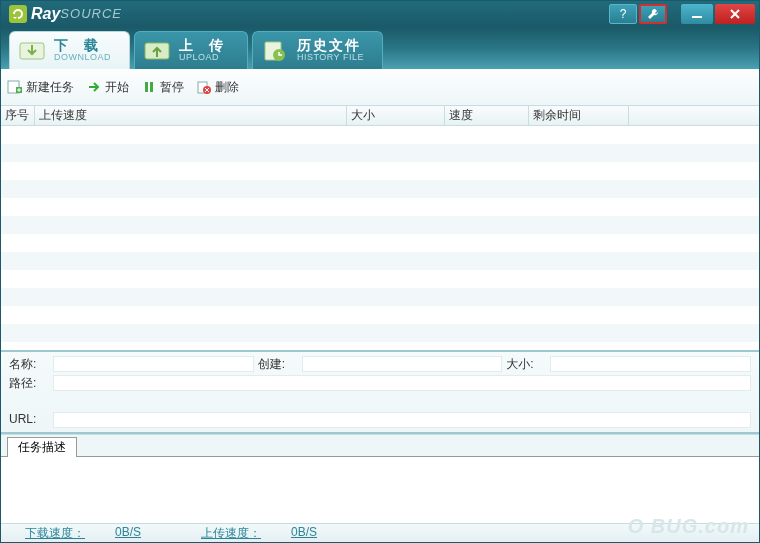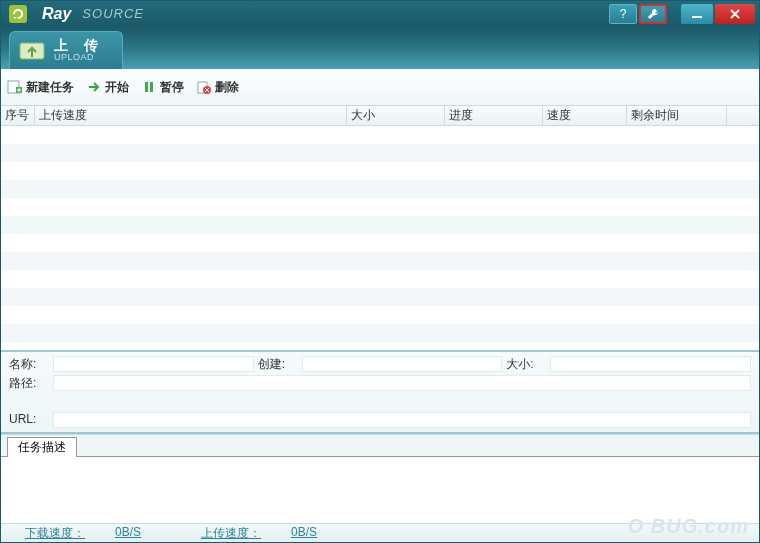--- a/index.html
+++ b/index.html
@@ -1,20 +1,20 @@
 <!DOCTYPE html>
 <html><head>
 <meta charset="utf-8">
 <style>
 * { margin: 0; padding: 0; box-sizing: border-box; font-family: "Microsoft YaHei", SimSun, Arial, sans-serif; }
 body { width: 760px; height: 543px; overflow: hidden; background: #fff; }
 
 
 .title-bar { height: 30px; background: linear-gradient(to bottom, #216b7c 0%, #1a5968 100%); display: flex; align-items: center; padding: 0 0 0 8px; color: #fff; }
-.logo { display: flex; align-items: center; font-weight: bold; font-style: italic; font-size: 16px; gap: 11px; }
+.logo { display: flex; align-items: center; font-weight: bold; font-style: italic; font-size: 16px; }
 .logo-icon { width: 18px; height: 18px; background: #9bc43a; border-radius: 3px; margin-right: 4px; display: flex; align-items: center; justify-content: center; }
 .logo-icon svg { width: 12px; height: 12px; }
 .logo-bold { color: #fff; }
 .logo-light { color: #a8c8d0; font-weight: normal; letter-spacing: 1px; font-size: 13px; }
 .title-spacer { flex: 1; }
 .title-btn { width: 28px; height: 20px; margin-right: 2px; display: flex; align-items: center; justify-content: center; cursor: pointer; border-radius: 2px; }
 .title-btn.help { background: linear-gradient(to bottom,#3ba2b8,#2a7e92); color:#fff; font-size:12px; border:1px solid #5bb5c8; }
 .title-btn.settings { border: 2px solid #d03030; background: linear-gradient(to bottom,#3ba2b8,#2a7e92); color:#fff; }
 .title-btn.min { width: 32px; background: linear-gradient(to bottom,#4db5cc,#2e8ca2); }
 .title-btn.close { width: 40px; background: linear-gradient(to bottom,#e04545,#c02020); margin-right: 4px; }
@@ -28,21 +28,21 @@
 .tab-icon { width: 28px; height: 24px; margin-right: 8px; display:flex; align-items:center; justify-content:center; }
 .tab-text { display: flex; flex-direction: column; line-height: 1.1; }
 .tab-title { font-size: 14px; font-weight: bold; letter-spacing: 6px; }
 .tab-sub { font-size: 9px; letter-spacing: 0.5px; }
 .tab.active .tab-title { color: #2a8598; }
 .tab.active .tab-sub { color: #6ab0c0; }
 .tab.inactive .tab-title { color: #fff; }
 .tab.inactive .tab-sub { color: #bce0e8; }
 
 
-.toolbar { height: 28px; background: linear-gradient(to bottom,#fdfefe,#eef6f8); border-bottom: 1px solid #c5dde2; display: flex; align-items: center; padding: 18px 6px; font-size: 12px; color: #333; font-weight: bold; }
+.toolbar { height: 28px; background: linear-gradient(to bottom,#fdfefe,#eef6f8); border-bottom: 1px solid #c5dde2; display: flex; align-items: center; padding: 18px 6px; font-size: 12px; color: #333; }
 .tool-btn { display: flex; align-items: center; margin-right: 12px; cursor: pointer; }
 .tool-btn .ti { width: 16px; height: 16px; margin-right: 3px; display:flex;align-items:center;justify-content:center; }
 
 
 .table-header { height: 20px; background: linear-gradient(to bottom,#f9fcfc,#e8f2f4); border-bottom: 1px solid #c8dde2; display: flex; font-size: 12px; color: #333; }
 .th { border-right: 1px solid #c8dde2; padding: 2px 4px; display:flex; align-items:center; }
 
 
 .table-body { height: 224px; overflow: hidden; background: #fff; }
 .row { height: 18px; display:flex; }
@@ -103,30 +103,55 @@
         </svg>
     </div>
     <div class="title-btn close">
       <svg viewBox="0 0 14 14">
           <path d="M3 3l8 8M11 3l-8 8" stroke="#fff" stroke-width="2"></path>
         </svg>
     </div>
   </div>
 
   <div class="header-area">
+    <div class="tab active">
+      <span class="tab-icon">
+        <svg viewBox="0 0 28 24">
+            <rect x="2" y="4" width="24" height="16" rx="2" fill="#e8f4e0" stroke="#9ec878"></rect>
+            <path d="M14 6v8m-4-3l4 4 4-4" stroke="#7ab048" stroke-width="2" fill="none"></path>
+          </svg>
+      </span>
+      <div class="tab-text">
+        <span class="tab-title">下 载</span>
+        <span class="tab-sub">DOWNLOAD</span>
+      </div>
+    </div>
     <div class="tab inactive">
       <span class="tab-icon">
         <svg viewBox="0 0 28 24">
             <rect x="2" y="4" width="24" height="16" rx="2" fill="#d8ecc8" stroke="#8ab860"></rect>
             <path d="M14 18v-8m-4 3l4-4 4 4" stroke="#6aa040" stroke-width="2" fill="none"></path>
           </svg>
       </span>
       <div class="tab-text">
         <span class="tab-title">上 传</span>
         <span class="tab-sub">UPLOAD</span>
+      </div>
+    </div>
+    <div class="tab inactive">
+      <span class="tab-icon">
+        <svg viewBox="0 0 28 24">
+            <rect x="4" y="3" width="16" height="18" rx="1" fill="#e8f4e0" stroke="#9ec878"></rect>
+            <circle cx="18" cy="16" r="6" fill="#8ac050"></circle>
+            <path d="M18 13v3h3" stroke="#fff" stroke-width="1.5" fill="none"></path>
+          </svg>
+      </span>
+      <div class="tab-text">
+        <span class="tab-title" style="letter-spacing:2px">历史文件</span>
+        <span class="tab-sub">HISTORY FILE</span>
       </div>
     </div>
   </div>
 
   <div class="toolbar">
     <div class="tool-btn">
       <span class="ti">
           <svg viewBox="0 0 16 16">
             <rect x="1" y="2" width="11" height="12" fill="#fff" stroke="#8aa"></rect>
             <rect x="9" y="8" width="6" height="6" fill="#5a5"></rect>
@@ -163,21 +188,20 @@
       <span>删除</span>
     </div>
   </div>
 
   <div class="main-row">
     <div class="table-wrap">
       <div class="table-header">
         <div class="th" style="width:34px">序号</div>
         <div class="th" style="width:312px">上传速度</div>
         <div class="th" style="width:98px">大小</div>
-        <div class="th" style="width:98px">进度</div>
         <div class="th" style="width:84px">速度</div>
         <div class="th" style="width:100px">剩余时间</div>
         <div class="th" style="flex:1;border-right:none"></div>
       </div>
       <div class="table-body">
         <div class="row"></div>
         <div class="row"></div>
         <div class="row"></div>
         <div class="row"></div>
         <div class="row"></div>

